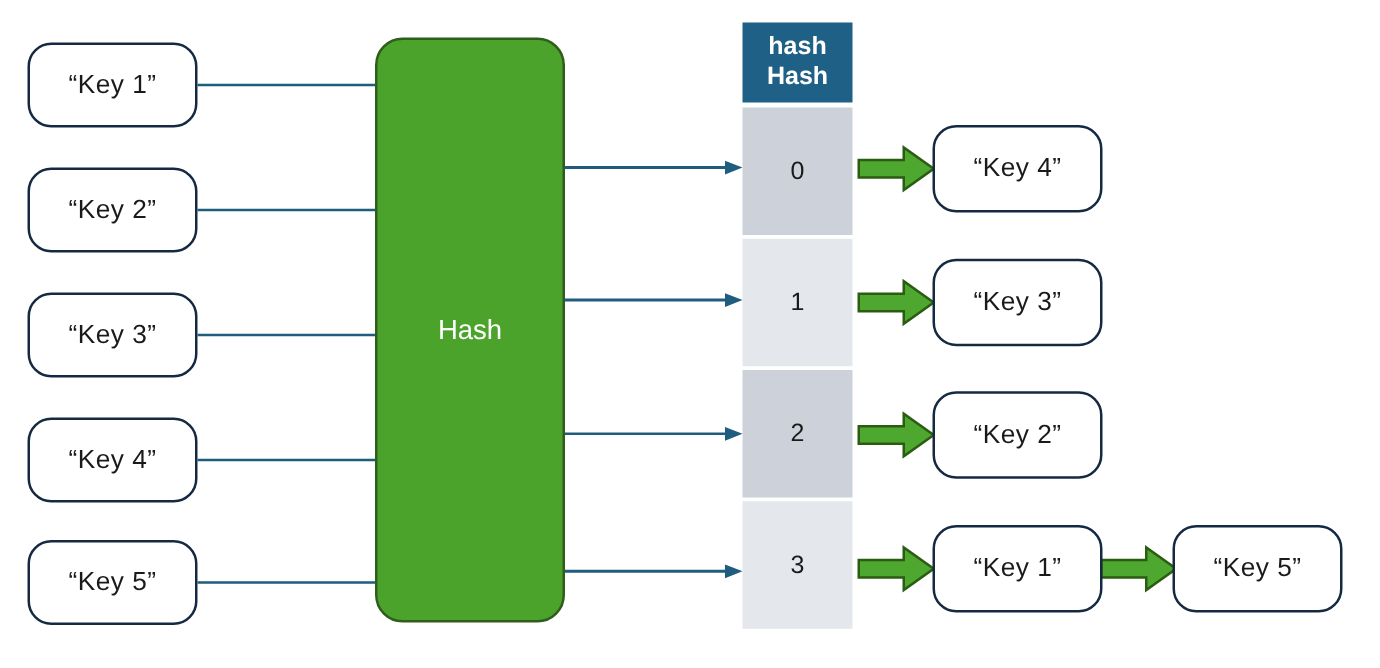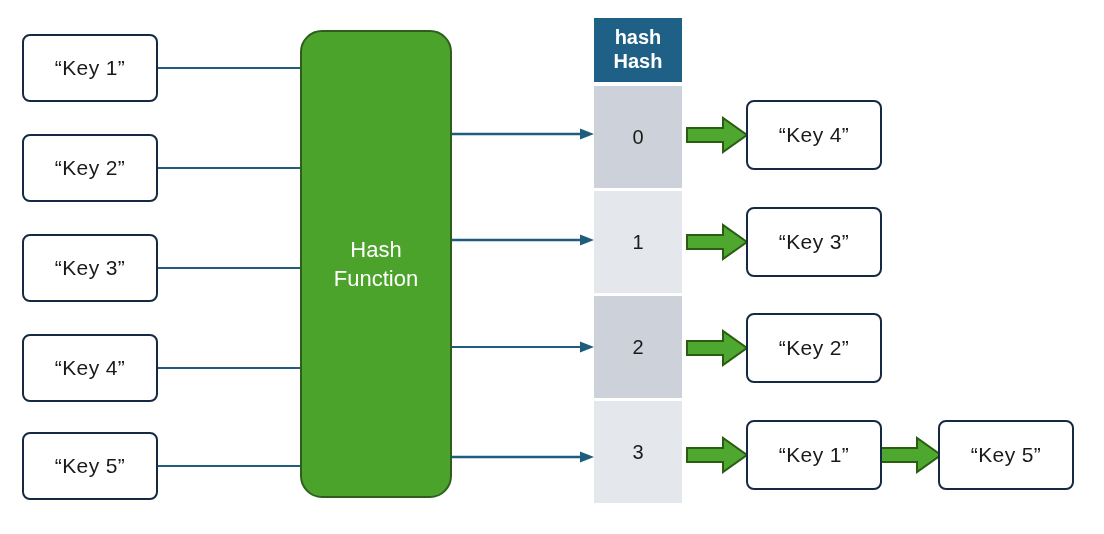--- a/index.html
+++ b/index.html
@@ -19,21 +19,21 @@
     background: #ffffff;
     overflow: hidden;
   }
 
   
   .key-box {
     position: absolute;
     box-sizing: border-box;
     background: #ffffff;
     border: 2px solid #152a42;
-    border-radius: 8px;
+    border-radius: 19px;
     display: flex;
     align-items: center;
     justify-content: center;
     color: #1a1a1a;
     font-size: 21px;
     letter-spacing: 0.4px;
     white-space: nowrap;
   }
 
   
@@ -121,21 +121,20 @@
   </div>
 
   <div class="link-line" style="left:158px; top:67px;  width:144px;"></div>
   <div class="link-line" style="left:158px; top:167px; width:144px;"></div>
   <div class="link-line" style="left:158px; top:267px; width:144px;"></div>
   <div class="link-line" style="left:158px; top:367px; width:144px;"></div>
   <div class="link-line" style="left:158px; top:465px; width:144px;"></div>
 
   <div class="hash-fn" style="left:300px; top:30px; width:152px; height:468px;">
     <span>Hash</span>
-    <span>Function</span>
   </div>
 
   <svg class="arrow-svg" style="left:452px; top:124px; width:142px; height:20px;" viewBox="0 0 142 20">
     <line x1="0" y1="10" x2="132" y2="10" stroke="#1f5c7e" stroke-width="2.4"></line>
     <polygon points="142,10 128,4.5 128,15.5" fill="#1f5c7e"></polygon>
   </svg>
   <svg class="arrow-svg" style="left:452px; top:230px; width:142px; height:20px;" viewBox="0 0 142 20">
     <line x1="0" y1="10" x2="132" y2="10" stroke="#1f5c7e" stroke-width="2.4"></line>
     <polygon points="142,10 128,4.5 128,15.5" fill="#1f5c7e"></polygon>
   </svg>

